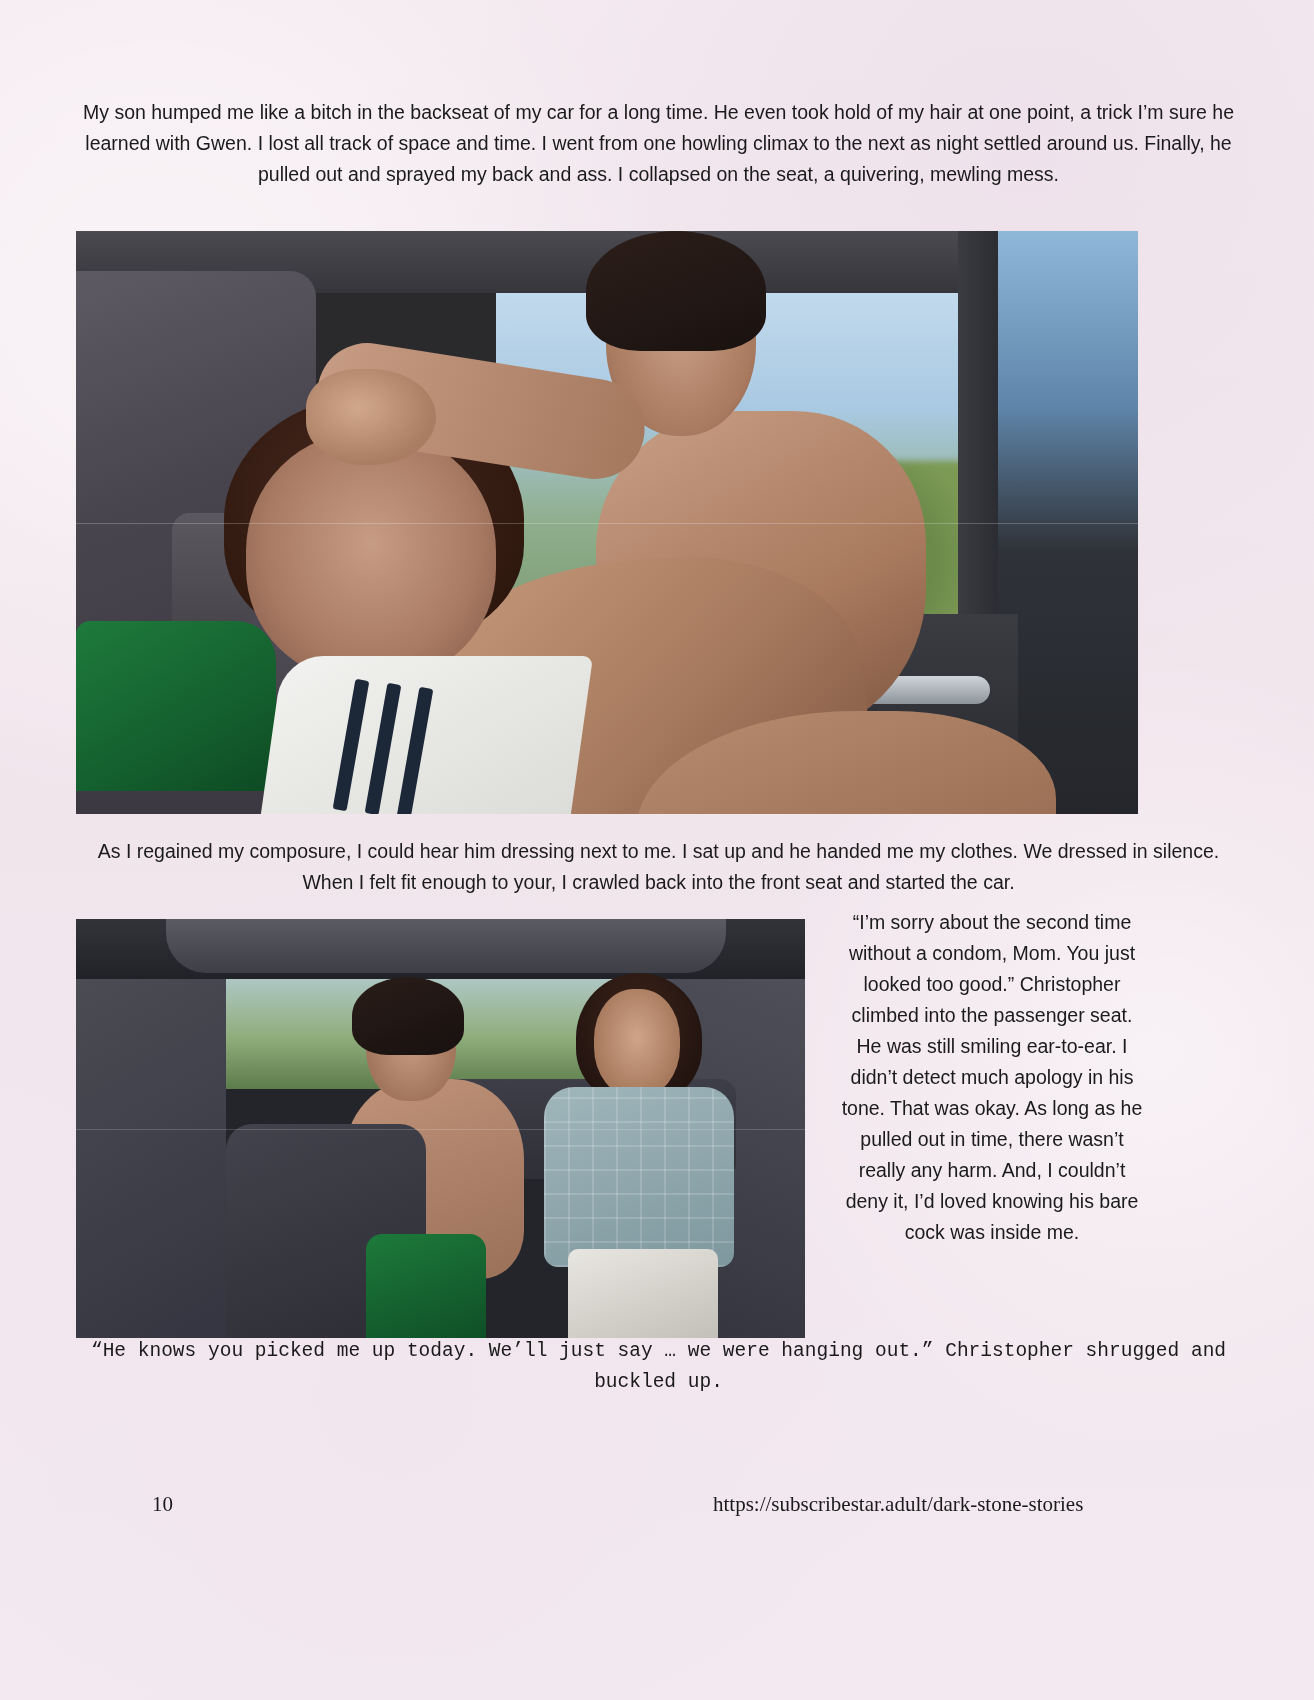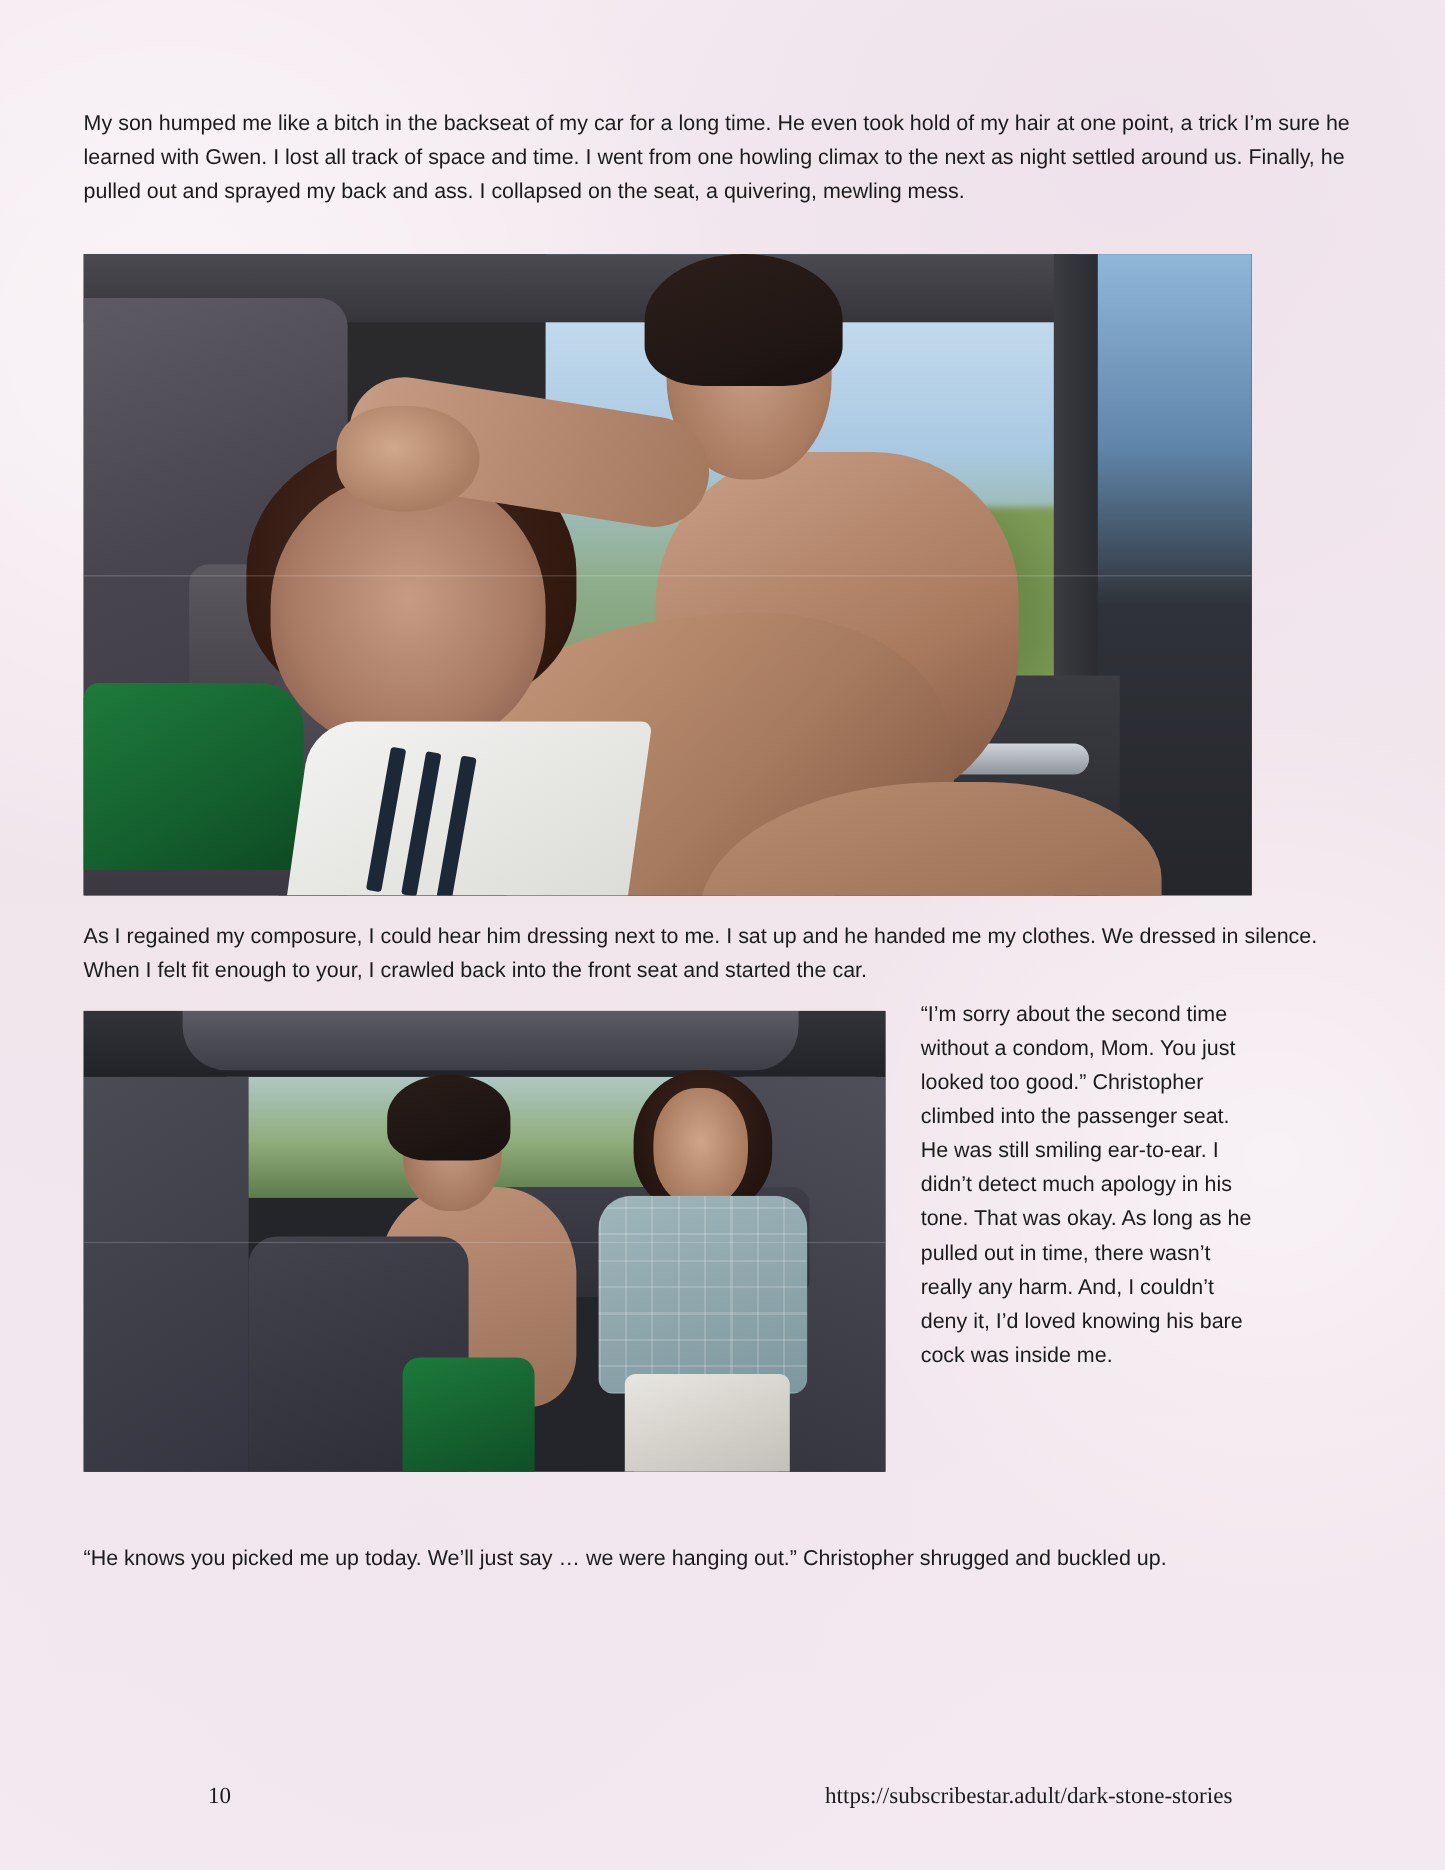--- a/index.html
+++ b/index.html
@@ -25,20 +25,21 @@
       radial-gradient(circle at 88% 62%, rgba(255,255,255,0.45) 0%, rgba(255,255,255,0) 26%),
       radial-gradient(circle at 30% 82%, rgba(241,229,238,0.8) 0%, rgba(255,255,255,0) 32%),
       linear-gradient(180deg, #f4eaf0 0%, #f1e5ec 45%, #f3e9f0 100%);
     pointer-events: none;
   }
   .page {
     position: absolute;
     inset: 0;
     padding: 0 52px;
     box-sizing: border-box;
+    text-align: center;
   }
   p.body-text {
     font-size: 19.5px;
     line-height: 31px;
     margin: 0;
     color: #1b1b1b;
   }
   .para-top {
     position: absolute;
     left: 76px;
@@ -293,36 +294,36 @@
   .col-right p { margin: 0 0 22px 0; }
   .para-wrap {
     position: absolute;
     left: 76px;
     top: 1352px;
     width: 1165px;
   }
   .para-after1 {
     position: absolute;
     left: 76px;
-    top: 1402px;
+    top: 1336px;
     width: 1165px;
+    font-family: Liberation Mono, monospace;
   }
   .para-after2 {
     position: absolute;
     left: 76px;
     top: 1463px;
     width: 1165px;
   }
   .footer {
     position: absolute;
     left: 0;
     right: 0;
-    top: 1620px;
+    top: 1492px;
     height: 36px;
-    margin-left: 37px;
   }
   .page-number {
     position: absolute;
     left: 152px;
     top: 0;
     font-family: "Liberation Serif", serif;
     font-size: 21px;
     color: #1b1b1b;
   }
   .footer-url {

